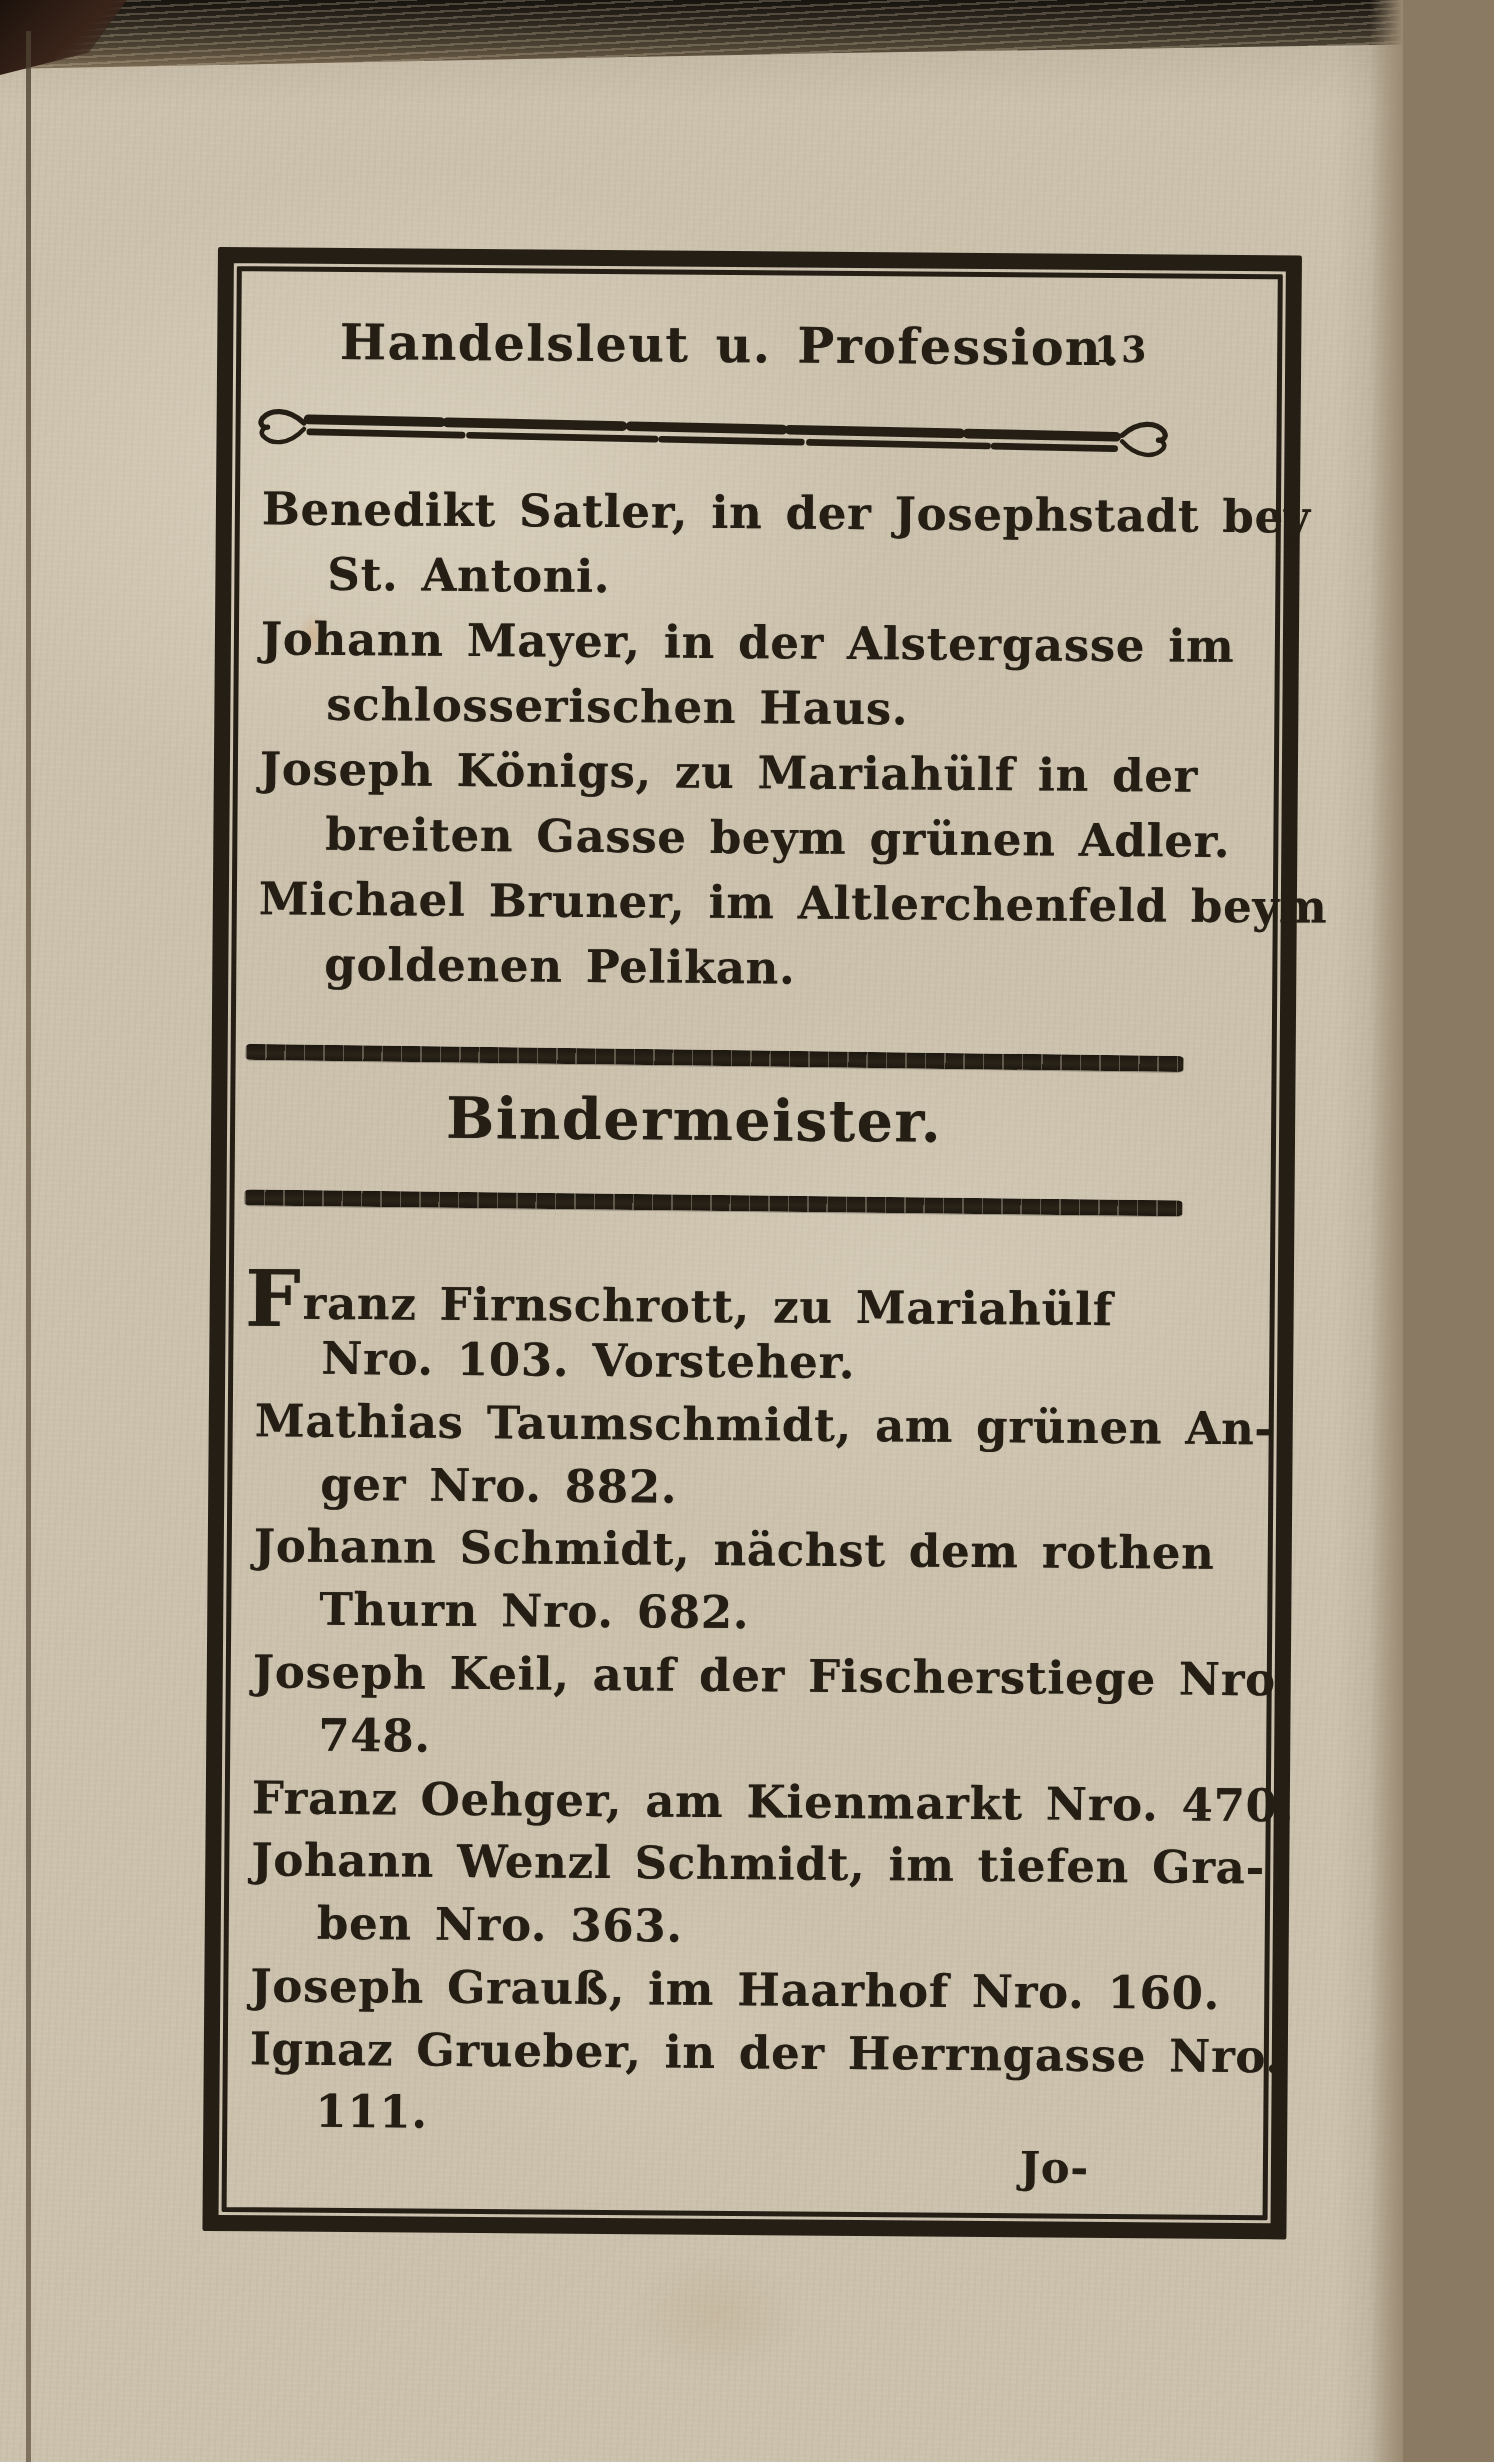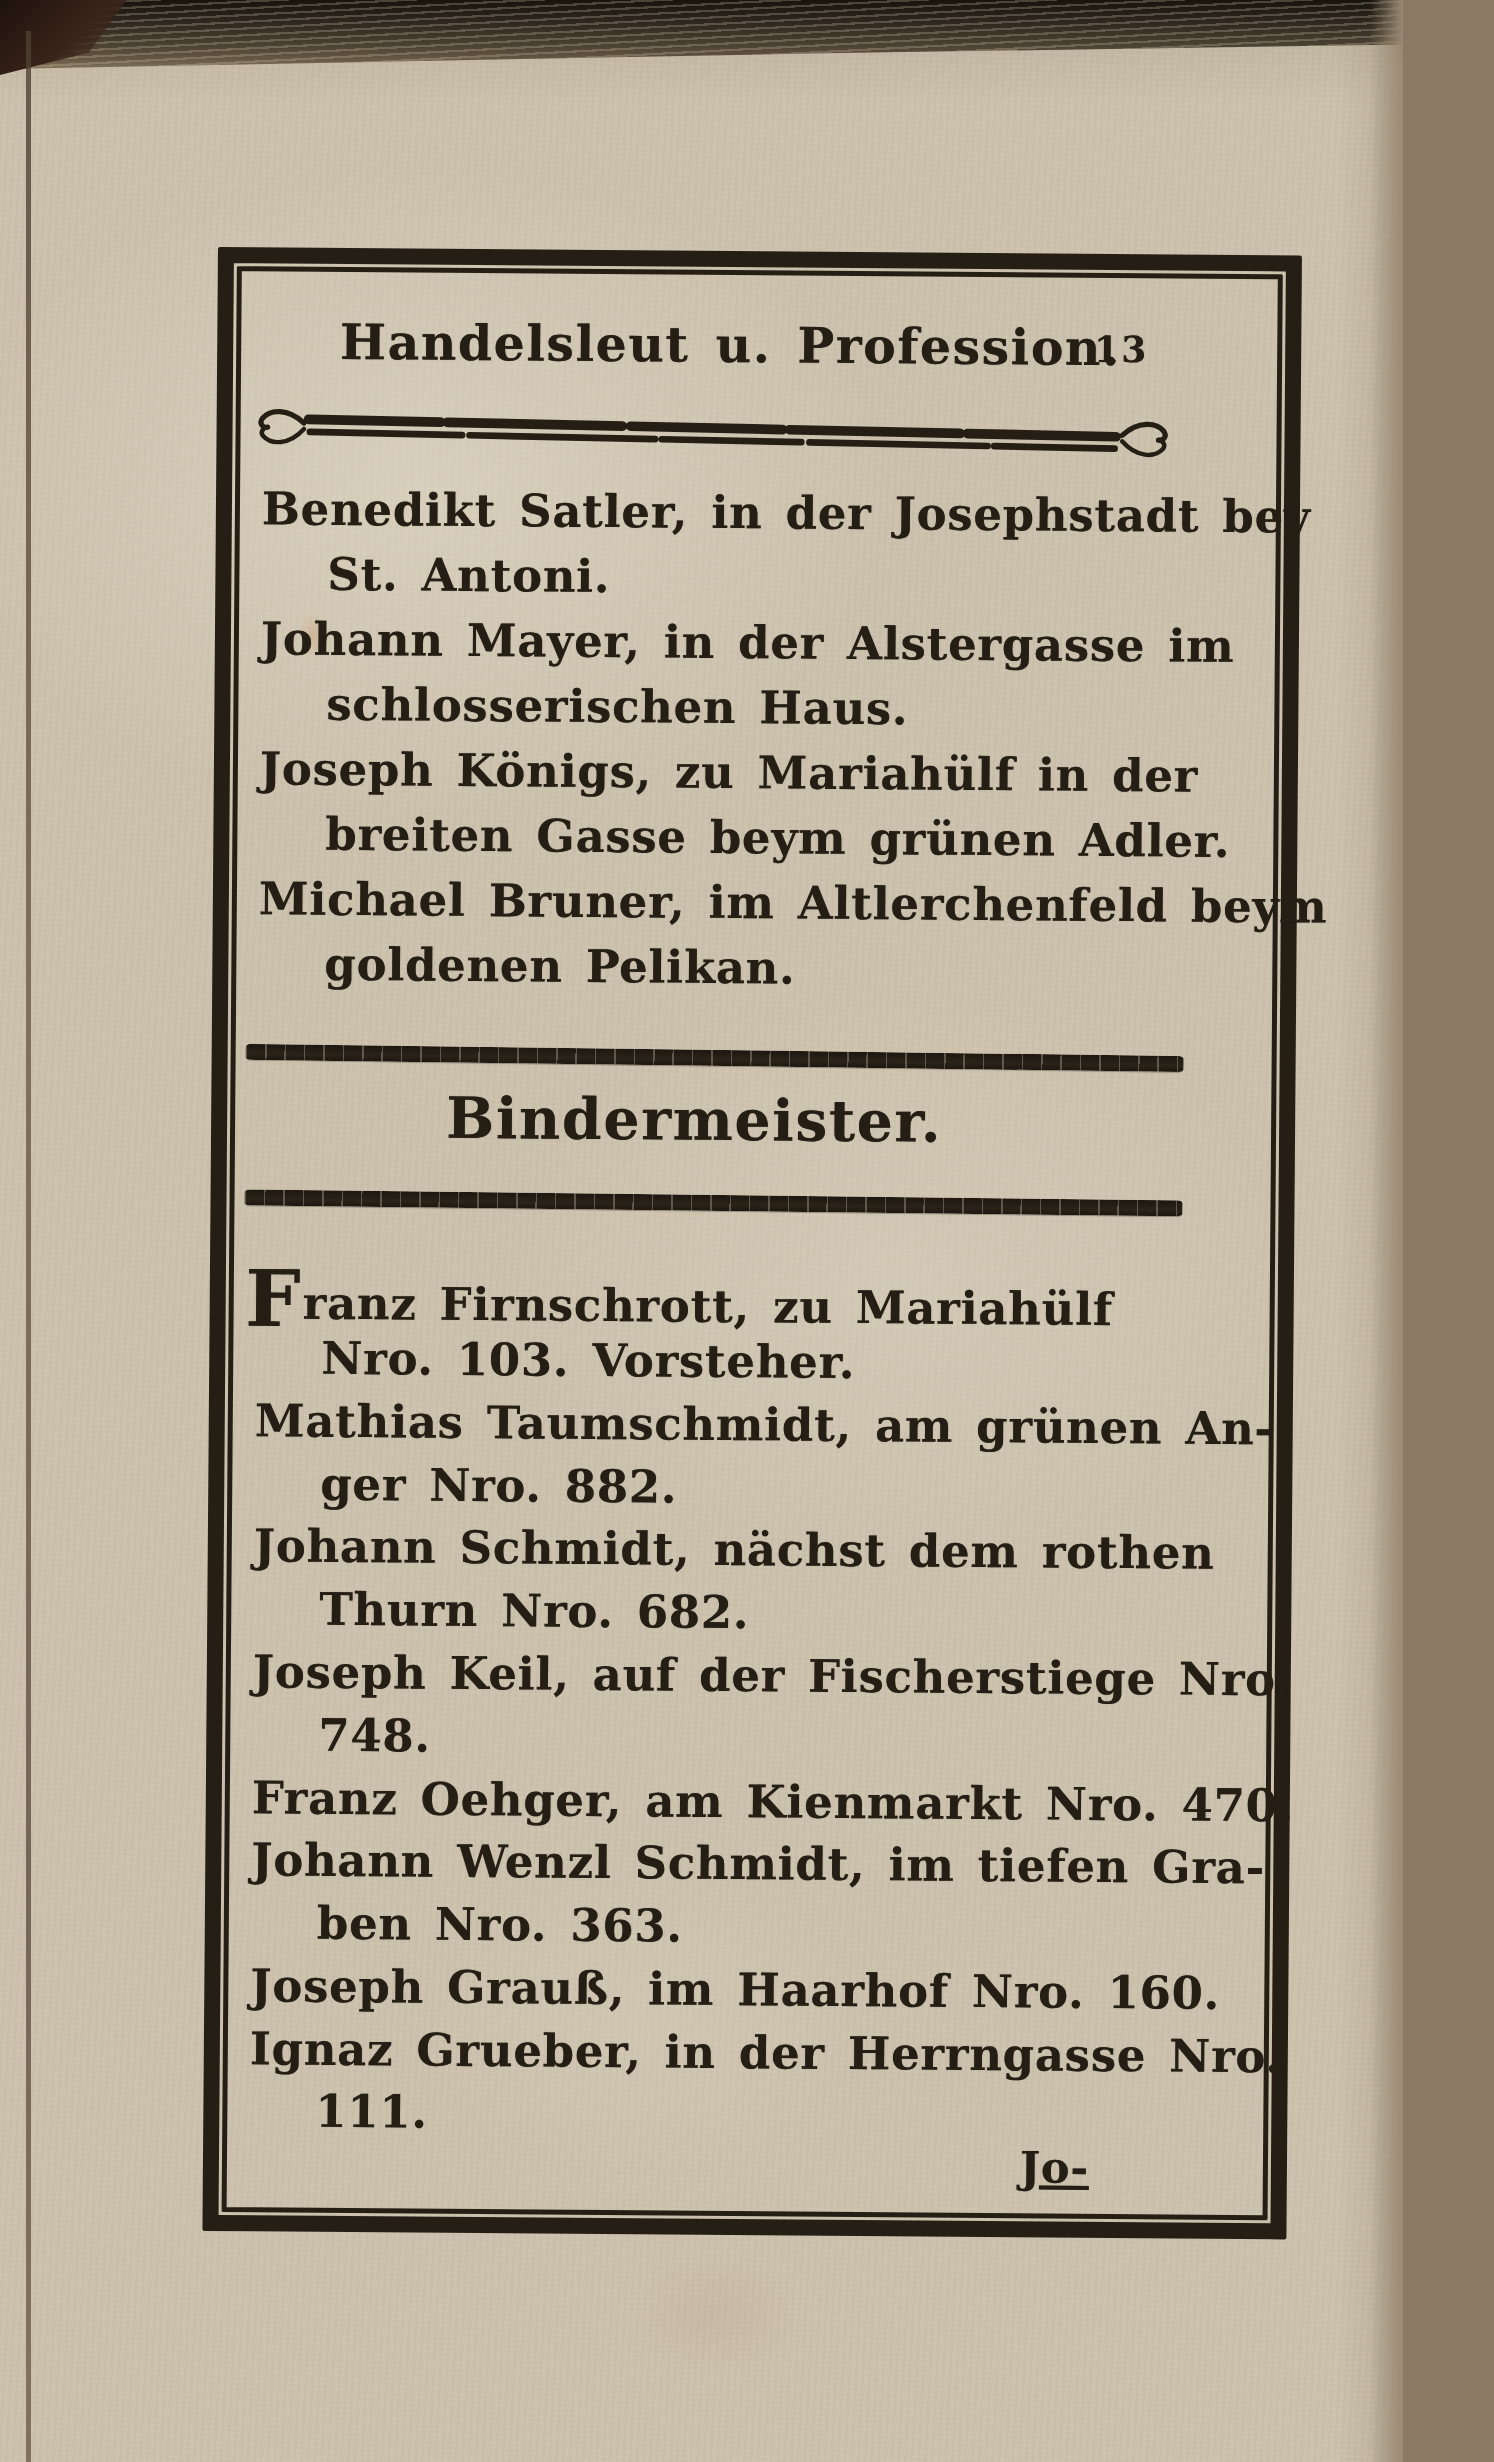--- a/index.html
+++ b/index.html
@@ -99,21 +99,20 @@
   .rule-b{top:928px;transform:rotate(.22deg);}
   .section-heading{
     position:absolute;left:0;top:819px;width:934px;text-align:center;
     font-size:57px;font-weight:700;letter-spacing:1.5px;white-space:nowrap;
     text-shadow:0 0 0.7px rgba(36,30,20,.65);
   }
   .catchword{
     position:absolute;left:801px;top:1873px;
     font-size:43px;font-weight:700;letter-spacing:0.7px;
     text-shadow:0 0 0.7px rgba(36,30,20,.6);
-    text-decoration:underline;
   }
   svg .inkline{stroke:var(--ink);stroke-linecap:round;fill:none;}
 </style>
 </head>
 <body>
 
 <div class="stage">
 
   <div class="book-edge-top"></div>
   <div class="book-edge-cap"></div>

